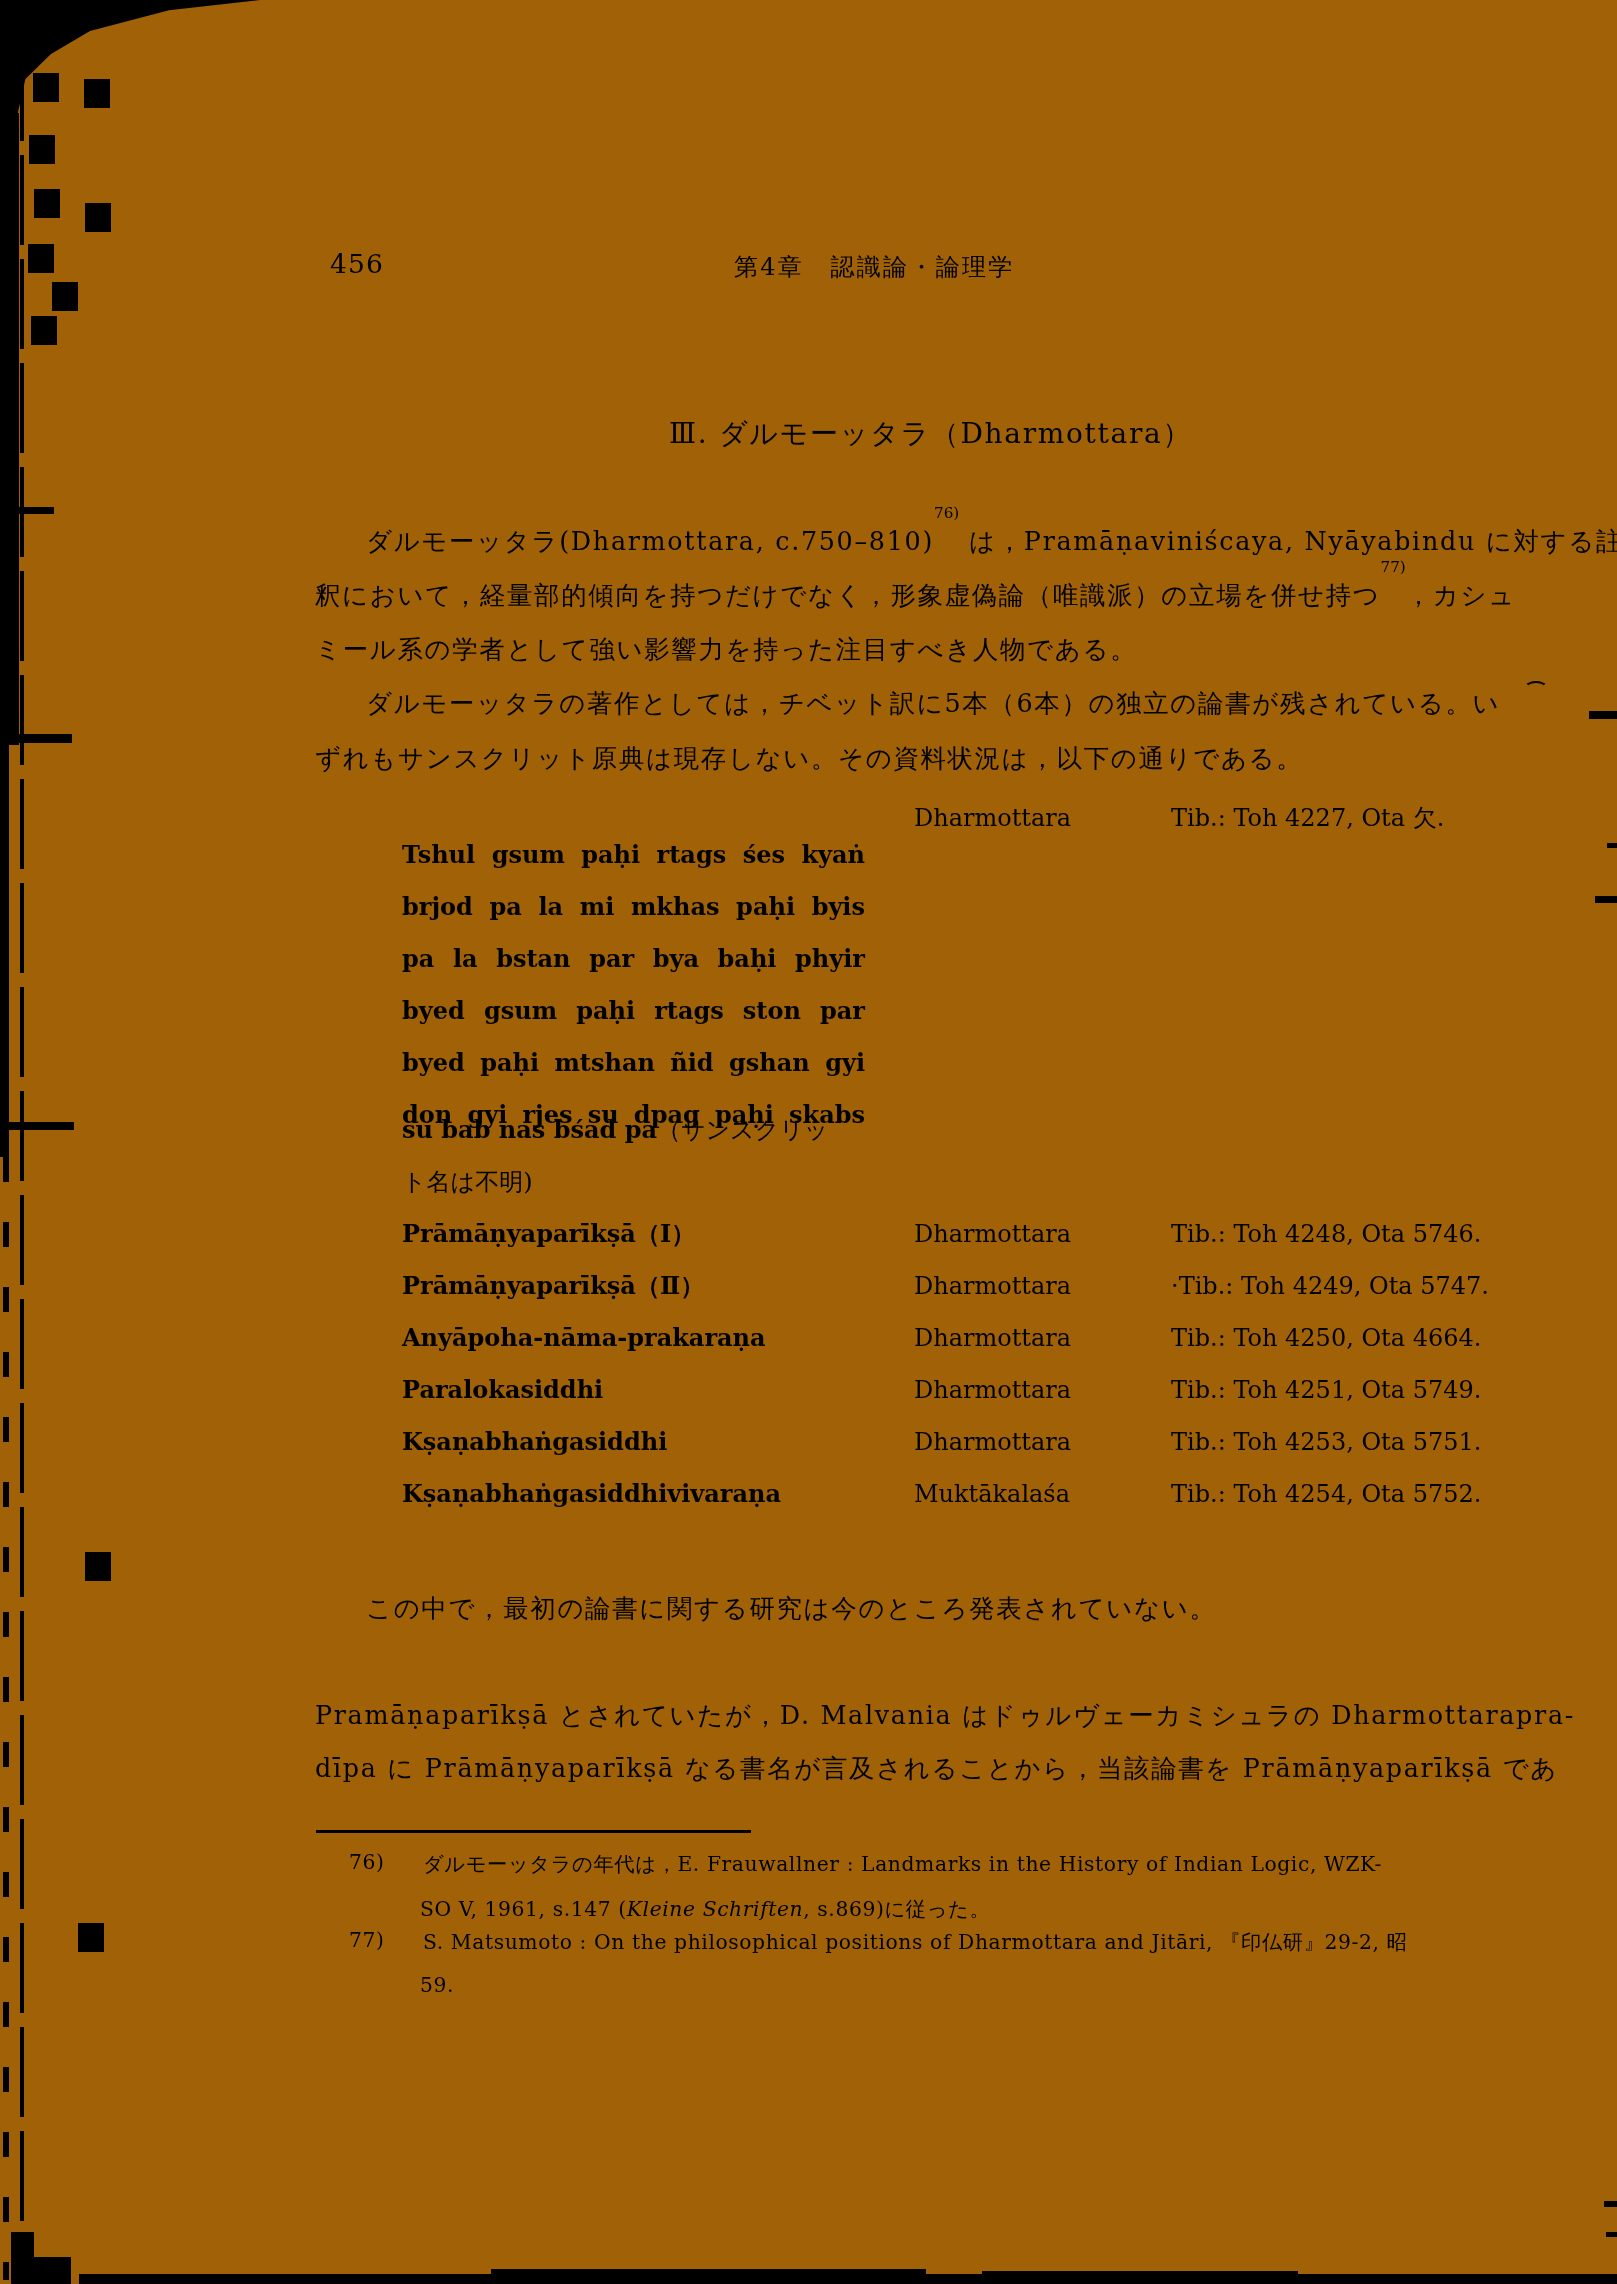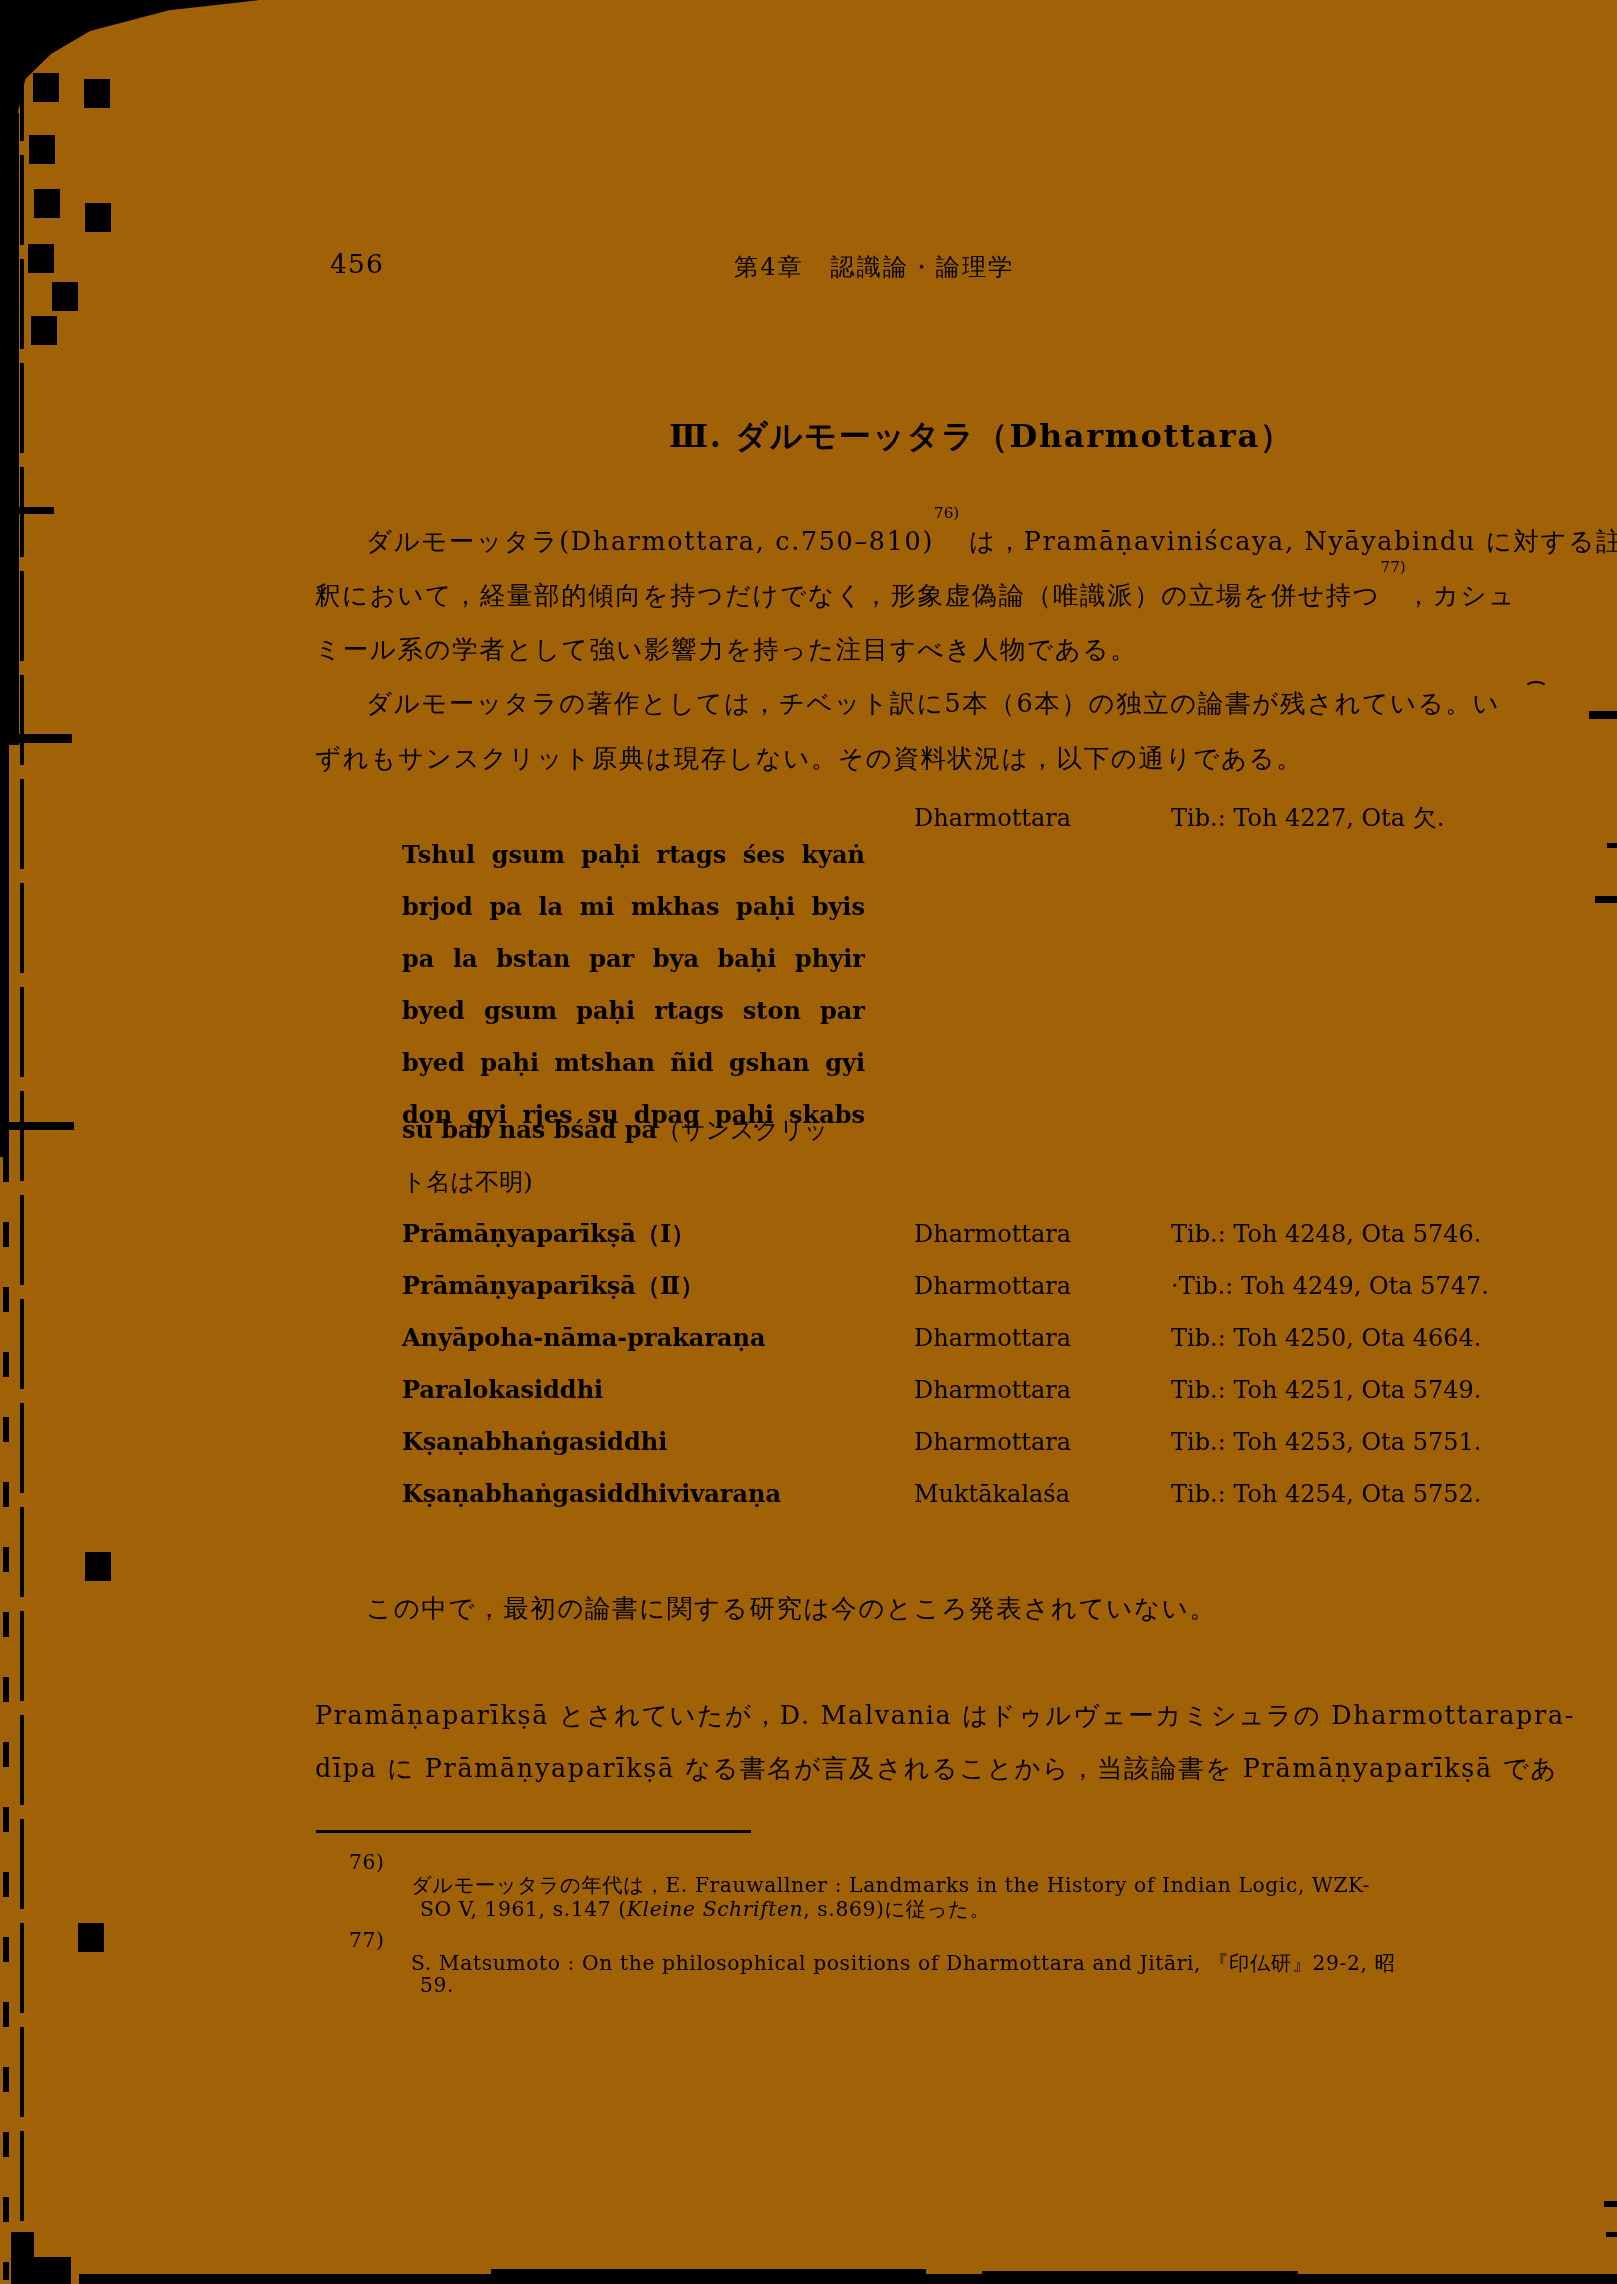--- a/index.html
+++ b/index.html
@@ -5,39 +5,39 @@
   html, body { margin:0; padding:0; background:#e8e8e8; }
   .page {
     position:relative; width:1617px; height:2284px; background:#a16207; color:#000;
     font-family:"DejaVu Serif","Liberation Serif",serif; overflow:hidden;
   }
   .abs { position:absolute; white-space:nowrap; }
   
   .hdr-num  { left:330px; top:248px; font-size:26.5px; letter-spacing:1.1px; }
   .hdr-chap { left:734px; top:251px; font-size:24px; letter-spacing:2.3px; }
   
-  .sec-title { left:669px; top:415px; font-size:32px; font-weight:bold; letter-spacing:1.7px; }
+  .sec-title { left:669px; top:415px; font-size:28px; font-weight:normal; letter-spacing:1.7px; }
   
   .bl { left:315px; font-size:25.4px; letter-spacing:1.7px; }
   .bl.ind { left:366px; }
   sup.fnref { font-size:15.2px; letter-spacing:0; position:relative; top:-22.6px; }
   
   .works { position:absolute; left:0; top:804px; width:1617px; }
   .wrow { position:relative; height:52px; font-size:24px; line-height:28px; }
   .wc1 { position:absolute; left:402px; top:0; width:463px; white-space:nowrap; }
   .wrow:nth-of-type(-n+6) .wc1 { text-align-last:justify; white-space:normal;margin-top:37px; }
   .wtb { font-weight:bold; }
   .wtr { font-weight:normal; }
   .wc2 { position:absolute; left:914px; top:0; white-space:nowrap; }
   .wc3 { position:absolute; left:1171px; top:0; white-space:nowrap; }
   
   .fnrule { position:absolute; left:316px; top:1830px; width:435px; height:2.8px; background:#000; }
   .fn { position:absolute; font-size:20.3px; letter-spacing:0.6px; white-space:nowrap; }
   .fnm { position:absolute; left:349px; top:0; }
-  .fnt { position:absolute; left:411px; top:0;margin-top:21px; }
+  .fnt { position:absolute; left:423px; top:0; }
   .fnc { position:absolute; left:420px; top:0;margin-top:6px; }
   
   .art { position:absolute; background:#000; }
   .corner { left:0; top:0; width:260px; height:121px;
     clip-path:polygon(0 0,260px 0,169px 10.2px,90px 31px,51px 54px,25.4px 79px,16px 121px,0 121px); }
   .blobs { left:0; top:0; width:26px; height:29px; background:transparent;
     box-shadow: 33px 73px #000, 29px 135px #000, 34px 189px #000, 28px 244px #000,
                 31px 316px #000, 84px 79px #000, 85px 203px #000, 52px 282px #000,
                 85px 1552px #000, 78px 1923px #000; }
   .arc { left:1524px; top:681px; width:20.3px; height:12.4px; background:transparent;

